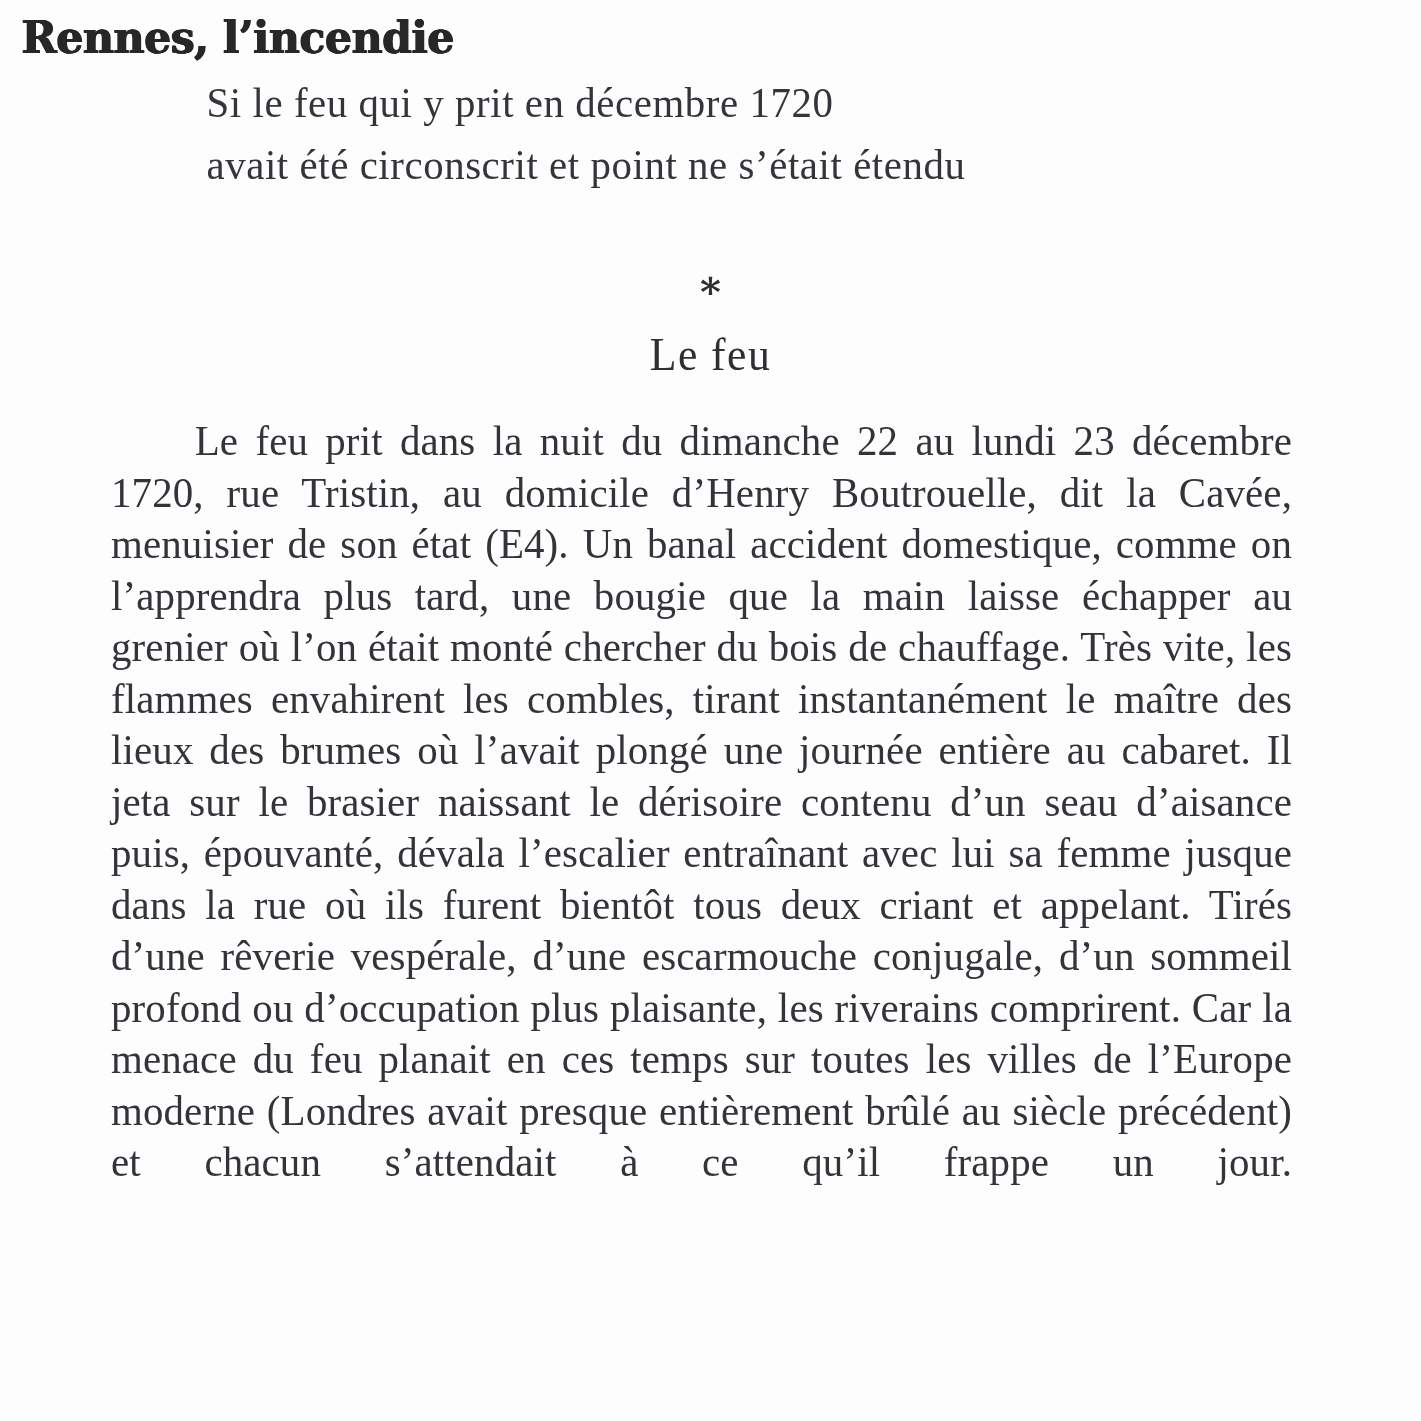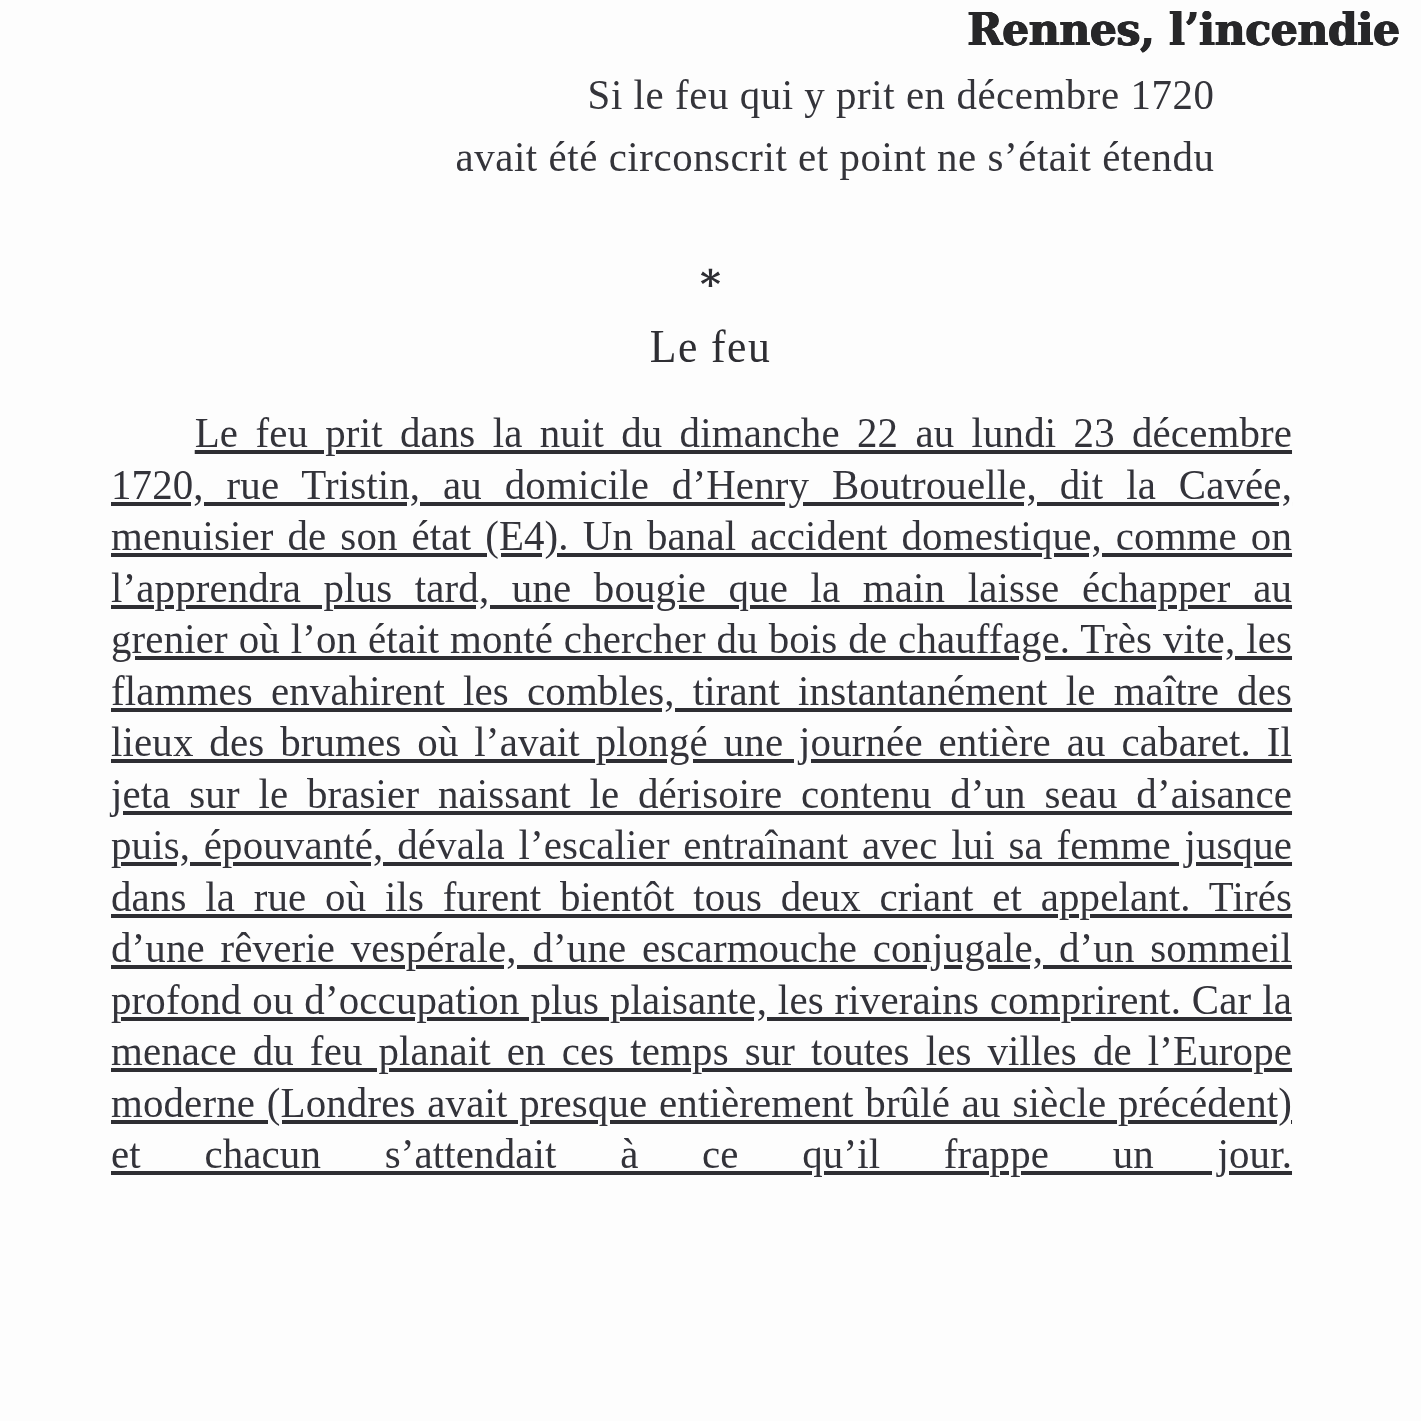--- a/index.html
+++ b/index.html
@@ -22,22 +22,22 @@
   .page {
     position: relative;
     width: 1421px;
     height: 1421px;
     box-sizing: border-box;
     background: #fdfdfd;
   }
 
   
   .title-block {
-    padding-top: 6px;
-    text-align: right;
+    padding-top: 14px;
+    text-align: left;
   }
 
   .doc-title {
     font-family: "DejaVu Serif", "Liberation Serif", serif;
     font-weight: 700;
     font-size: 44px;
     line-height: 1.08;
     letter-spacing: -0.5px;
     color: #272729;
     margin: 0;
@@ -91,21 +91,20 @@
     margin: 18px 0 0 0;
     letter-spacing: 1.5px;
     transform: scaleX(0.95);
     transform-origin: center;
   }
 
   
   .body-area {
     margin-top: 36px;
     padding: 0 111px;
-    text-decoration: underline;
   }
 
   .body-paragraph {
     margin: 0;
     font-family: "Liberation Serif", "DejaVu Serif", serif;
     font-size: 41.5px;
     line-height: 51.5px;
     text-align: justify;
     text-justify: inter-word;
     text-indent: 85px;

